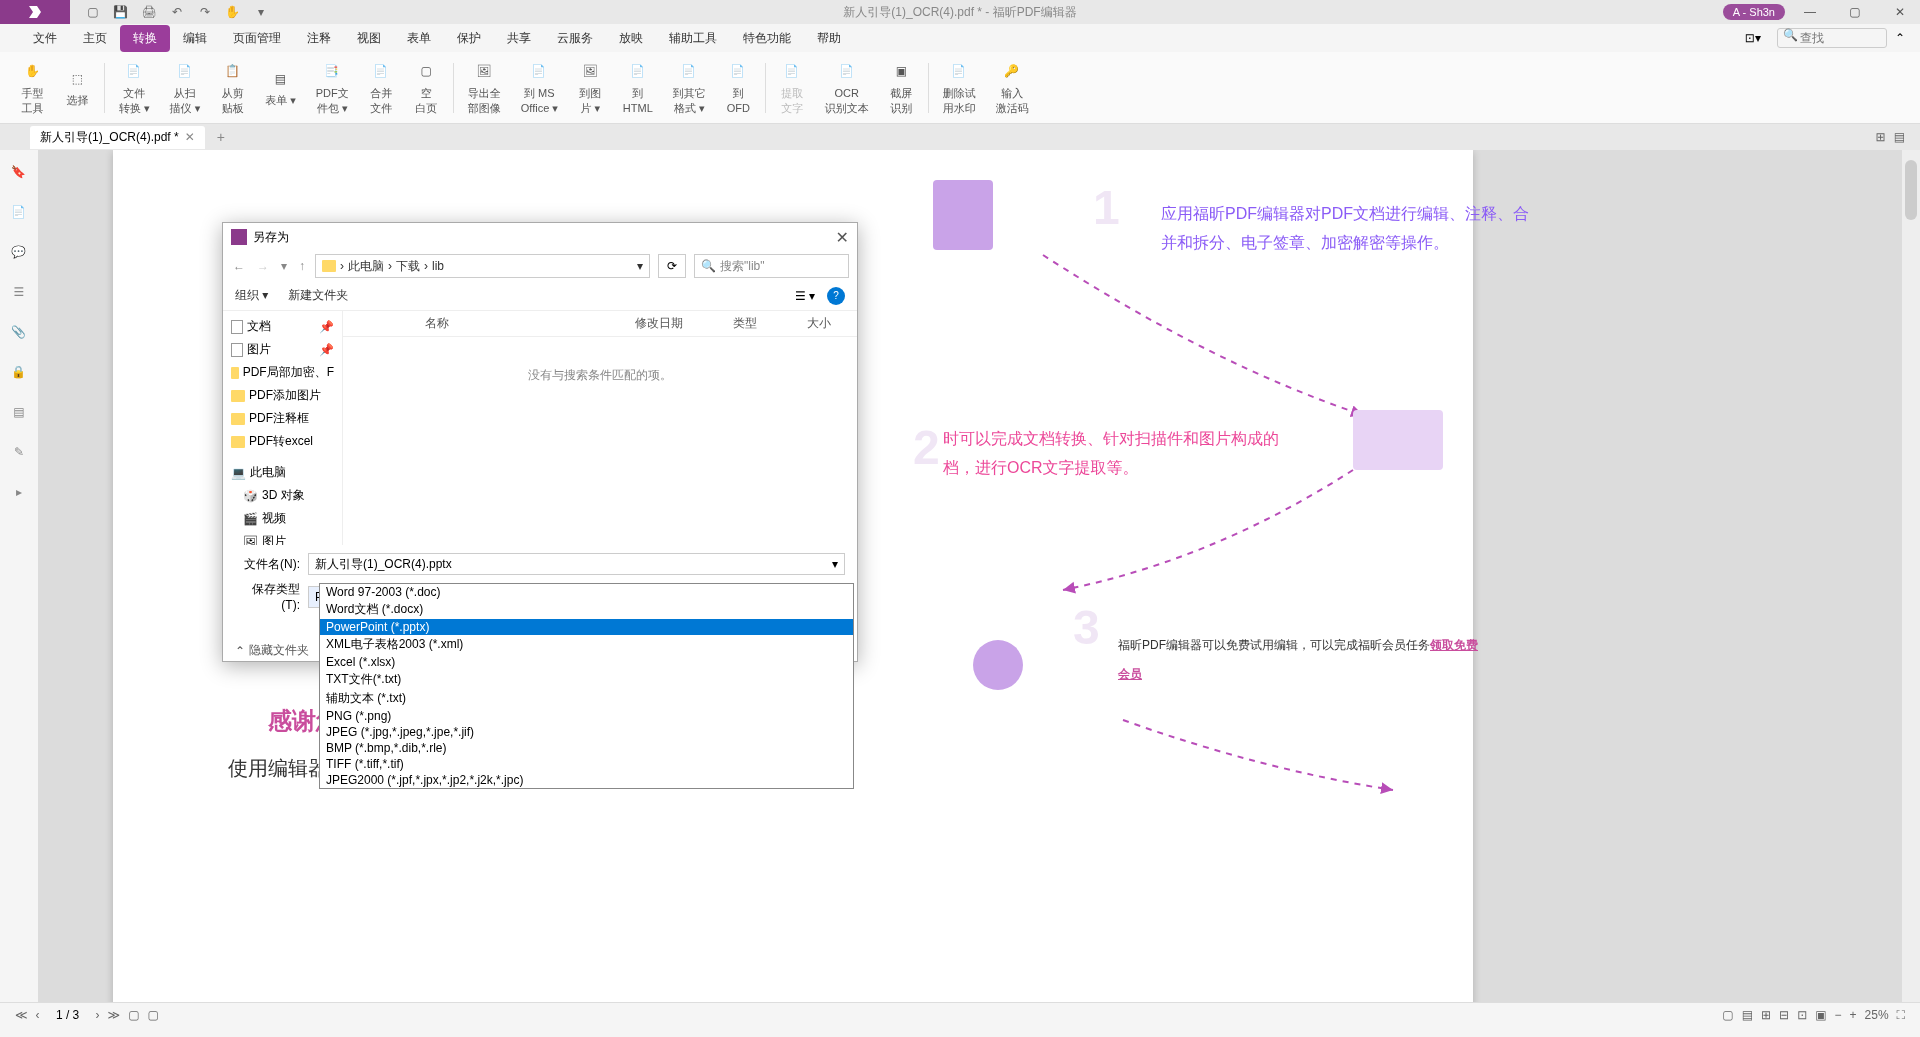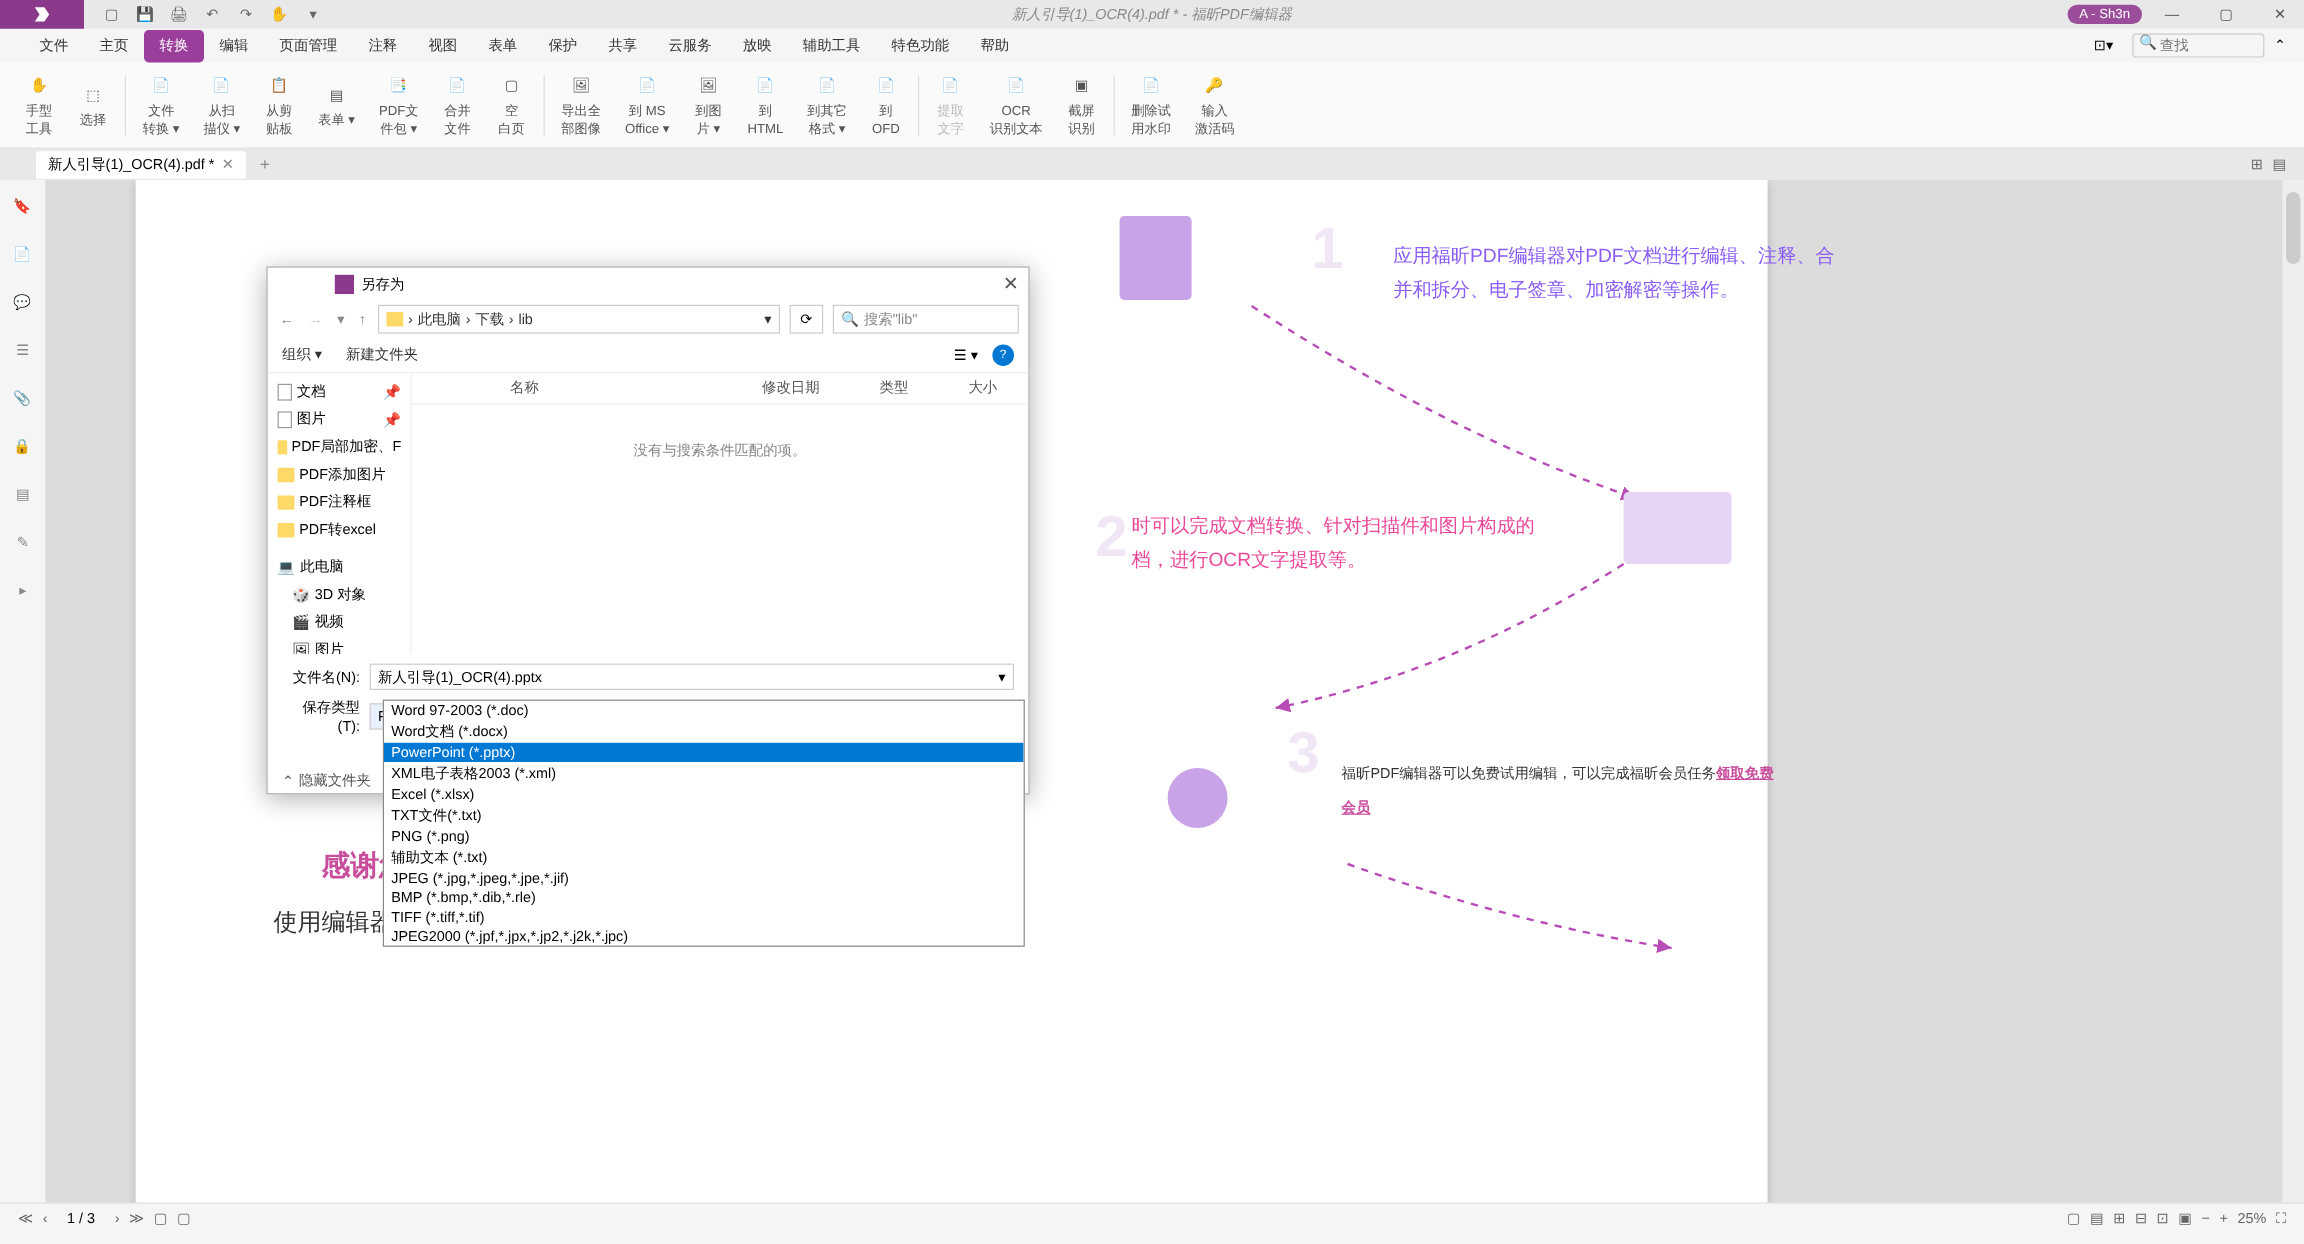--- a/index.html
+++ b/index.html
@@ -2,21 +2,21 @@
 <html><head>
 <meta charset="utf-8">
 <style>
 *{margin:0;padding:0;box-sizing:border-box;font-family:"Microsoft YaHei",Arial,sans-serif;font-size:12px;}
 body{width:1920px;height:1037px;background:#f5f5f5;overflow:hidden;position:relative;}
 .titlebar{height:24px;background:linear-gradient(to right,#8b3a8b 0,#8b3a8b 70px,#e8e8e8 70px,#e8e8e8 100%);display:flex;align-items:center;position:relative;}
 .titlebar .logo{width:70px;height:24px;background:#8b3a8b;display:flex;align-items:center;justify-content:center;color:#fff;}
 .titlebar .logo svg{width:16px;height:16px;}
 .titlebar .qat{display:flex;gap:12px;padding-left:15px;align-items:center;}
 .titlebar .qat span{width:16px;height:16px;display:flex;align-items:center;justify-content:center;color:#666;}
-.titlebar .title{position:absolute;left:50%;transform:translateX(-50%);color:#888;font-style:italic;}
+.titlebar .title{position:absolute;left:50%;transform:translateX(-50%);color:#888;}
 .titlebar .right{position:absolute;right:0;display:flex;align-items:center;gap:5px;}
 .titlebar .badge{background:#9b4d9b;color:#fff;padding:2px 10px;border-radius:10px;font-size:11px;}
 .titlebar .winbtn{width:40px;height:24px;display:flex;align-items:center;justify-content:center;color:#555;}
 .menubar{height:28px;background:#f5f5f5;display:flex;align-items:center;padding-left:20px;gap:0;position:relative;}
 .menubar .tab{padding:5px 13px;color:#333;cursor:pointer;}
 .menubar .tab.active{background:#9b3d9b;color:#fff;border-radius:4px;}
 .menubar .search{position:absolute;right:15px;display:flex;align-items:center;gap:8px;}
 .menubar .search input{border:1px solid #ccc;border-radius:3px;padding:2px 8px 2px 22px;width:110px;background:none;}
 .menubar .search .srch-icon{position:absolute;left:6px;color:#888;}
 .ribbon{height:72px;background:#fafafa;border-bottom:1px solid #ddd;display:flex;align-items:center;padding:0 10px;gap:0;}
@@ -49,21 +49,21 @@
 .page .thanks2{position:absolute;left:115px;top:605px;font-size:20px;color:#333;}
 .page .curve{position:absolute;border:none;stroke:#b84db8;stroke-width:2;stroke-dasharray:6,6;fill:none;}
 .scrollbar-v{position:absolute;right:0;top:0;width:18px;height:100%;background:#eee;}
 .scrollbar-v .thumb{position:absolute;top:10px;left:3px;width:12px;height:60px;background:#ccc;border-radius:6px;}
 .statusbar{height:24px;background:#f5f5f5;border-top:1px solid #ddd;display:flex;align-items:center;padding:0 15px;justify-content:space-between;}
 .statusbar .left{display:flex;align-items:center;gap:8px;color:#666;}
 .statusbar .right{display:flex;align-items:center;gap:8px;color:#666;}
 .statusbar .pagenum{border:none;width:40px;text-align:center;background:none;}
 .dialog{position:absolute;left:222px;top:222px;width:636px;height:440px;background:#fff;border:1px solid #aaa;box-shadow:0 4px 20px rgba(0,0,0,0.3);z-index:100;}
 .dialog .dtitle{height:28px;display:flex;align-items:center;padding:0 8px;justify-content:space-between;}
-.dialog .dtitle .tl{display:flex;align-items:center;gap:6px;margin-left:48px;}
+.dialog .dtitle .tl{display:flex;align-items:center;gap:6px;}
 .dialog .dtitle .close{font-size:16px;color:#555;}
 .dialog .dnav{height:30px;display:flex;align-items:center;padding:0 8px;gap:8px;}
 .dialog .dnav .navbtn{color:#888;padding:2px;cursor:pointer;}
 .dialog .dnav .navbtn.disabled{color:#ccc;}
 .dialog .dnav .path{flex:1;border:1px solid #ccc;height:24px;display:flex;align-items:center;padding:0 6px;gap:4px;}
 .dialog .dnav .path span{color:#333;}
 .dialog .dnav .refresh{border:1px solid #ccc;width:28px;height:24px;display:flex;align-items:center;justify-content:center;}
 .dialog .dnav .search{border:1px solid #ccc;height:24px;width:155px;display:flex;align-items:center;padding:0 6px;gap:4px;color:#888;}
 .dialog .dtoolbar{height:30px;display:flex;align-items:center;padding:0 12px;gap:20px;border-bottom:1px solid #eee;}
 .dialog .dtoolbar .btn{color:#333;}
@@ -452,20 +452,20 @@
   </div>
 </div>
 
 <div class="dropdown">
   <div class="opt">Word 97-2003 (*.doc)</div>
   <div class="opt">Word文档 (*.docx)</div>
   <div class="opt sel">PowerPoint (*.pptx)</div>
   <div class="opt">XML电子表格2003 (*.xml)</div>
   <div class="opt">Excel (*.xlsx)</div>
   <div class="opt">TXT文件(*.txt)</div>
+  <div class="opt">辅助文本 (*.txt)</div>
   <div class="opt">PNG (*.png)</div>
-  <div class="opt">辅助文本 (*.txt)</div>
   <div class="opt">JPEG (*.jpg,*.jpeg,*.jpe,*.jif)</div>
   <div class="opt">BMP (*.bmp,*.dib,*.rle)</div>
   <div class="opt">TIFF (*.tiff,*.tif)</div>
   <div class="opt">JPEG2000 (*.jpf,*.jpx,*.jp2,*.j2k,*.jpc)</div>
 
 </div>
 
 </body></html>

